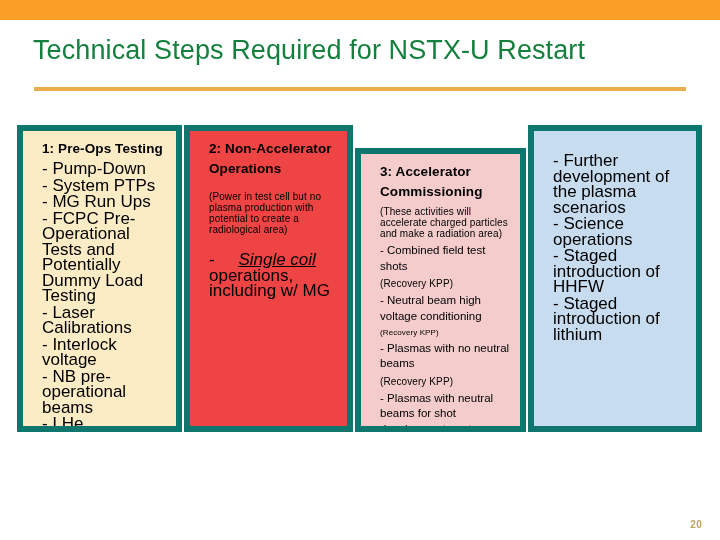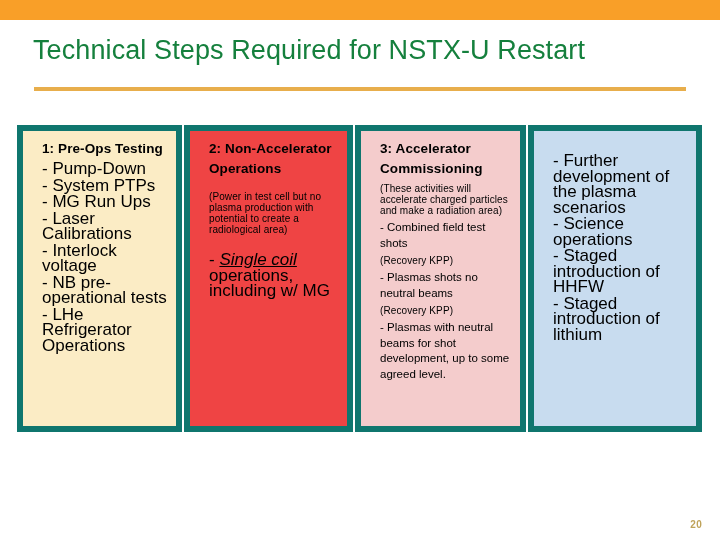--- a/index.html
+++ b/index.html
@@ -62,21 +62,21 @@
     overflow: hidden;
     position: relative;
   }
   .col-gap {
     width: 2px;
     flex: 0 0 2px;
     background: #FFFFFF;
   }
   .col1 { flex: 0 0 165px; background: #FBECC5; }
   .col2 { flex: 0 0 169px; background: #ef4444; }
-  .col3 { flex: 0 0 171px; background: #F4CCCC; }
+  .col3 { flex: 0 0 171px; background: #F4CCCC; margin-top: 23px; }
   .col4 { flex: 0 0 174px; background: #C8DCEF; }
 
   .col-head {
     font-size: 13.5px;
     font-weight: bold;
     color: #000000;
     line-height: 20px;
     margin: 2px 0 2px 0;
     letter-spacing: 0.1px;
   }
@@ -102,20 +102,21 @@
   .kpp {
     font-size: 8px;
     letter-spacing: 0.1px;
   }
   .spacer-sm { height: 6px; }
   .spacer-md { height: 13px; }
   .spacer-lg { height: 16px; }
   .emph {
     font-style: italic;
     text-decoration: underline;
+    margin-left: 19px;
   }
 
   
   #page-number {
     position: absolute;
     right: 18px;
     bottom: 10px;
     font-size: 10px;
     color: #BFA35A;
     letter-spacing: 0.3px;
@@ -130,44 +131,46 @@
 <div id="slide-title">Technical Steps Required for NSTX-U Restart</div>
 <div id="title-rule"></div>
 
 <div id="steps-table">
 
   <div class="step-col col1">
     <div class="col-head">1: Pre-Ops Testing</div>
     <div class="item">- Pump-Down</div>
     <div class="item">- System PTPs</div>
     <div class="item">- MG Run Ups</div>
+    <div class="item">- FCPC Pre-Operational Tests and Potentially Dummy Load Testing</div>
     <div class="item">- Laser Calibrations</div>
     <div class="item">- Interlock voltage</div>
-    <div class="item">- NB pre-operational tests</div>
+    <div class="item">- NB pre-operational beams</div>
     <div class="item">- LHe Refrigerator Operations</div>
   </div>
 
   <div class="col-gap"></div>
 
   <div class="step-col col2">
     <div class="col-head">2: Non-Accelerator Operations</div>
     <div class="spacer-sm"></div>
     <div class="note">(Power in test cell but no plasma production with potential to create a radiological area)</div>
     <div class="spacer-md"></div>
     <div class="item"><span> - </span><span class="emph">Single coil</span><span> operations, including w/ MG</span></div>
   </div>
 
   <div class="col-gap"></div>
 
   <div class="step-col col3">
     <div class="col-head">3: Accelerator Commissioning</div>
     <div class="note">(These activities will accelerate charged particles and make a radiation area)</div>
     <div class="item-sm"> - Combined field test shots</div>
     <div class="note">(Recovery KPP)</div>
-    <div class="item-sm"> - Plasmas shots no neutral beams</div>
+    <div class="item-sm"><span> - Neutral beam high voltage conditioning </span><span class="kpp">(Recovery KPP)</span></div>
+    <div class="item-sm"> - Plasmas with no neutral beams</div>
     <div class="note">(Recovery KPP)</div>
     <div class="item-sm"> - Plasmas with neutral beams for shot development, up to some agreed level.</div>
   </div>
 
   <div class="col-gap"></div>
 
   <div class="step-col col4">
     <div class="spacer-lg"></div>
     <div class="item"> - Further development of the plasma scenarios</div>
     <div class="item"> - Science operations</div>

